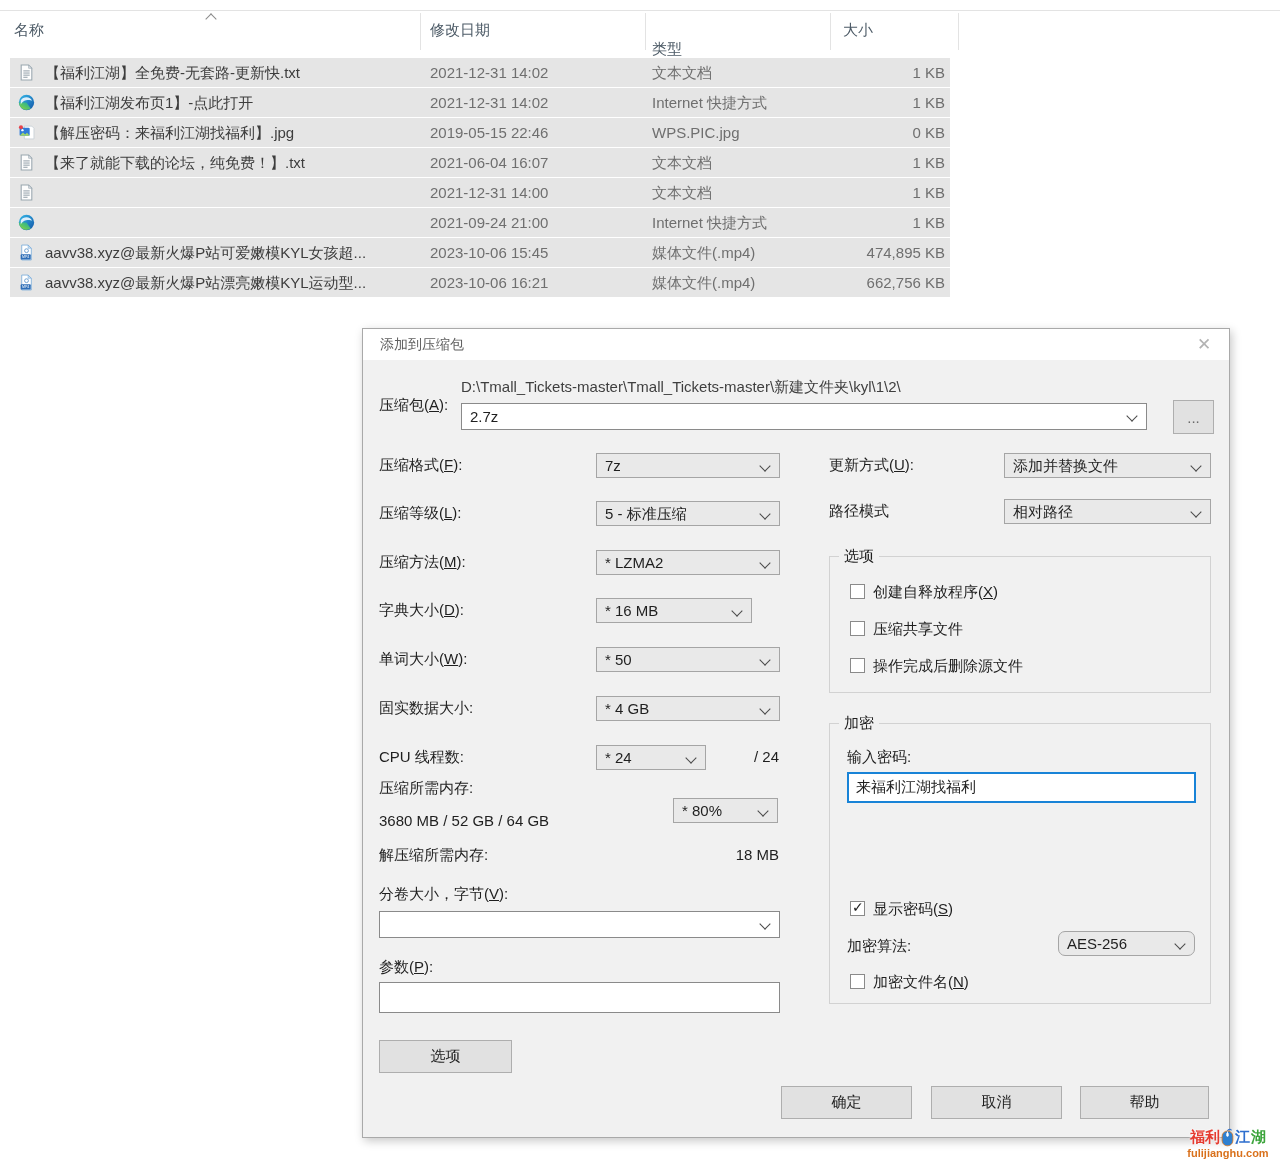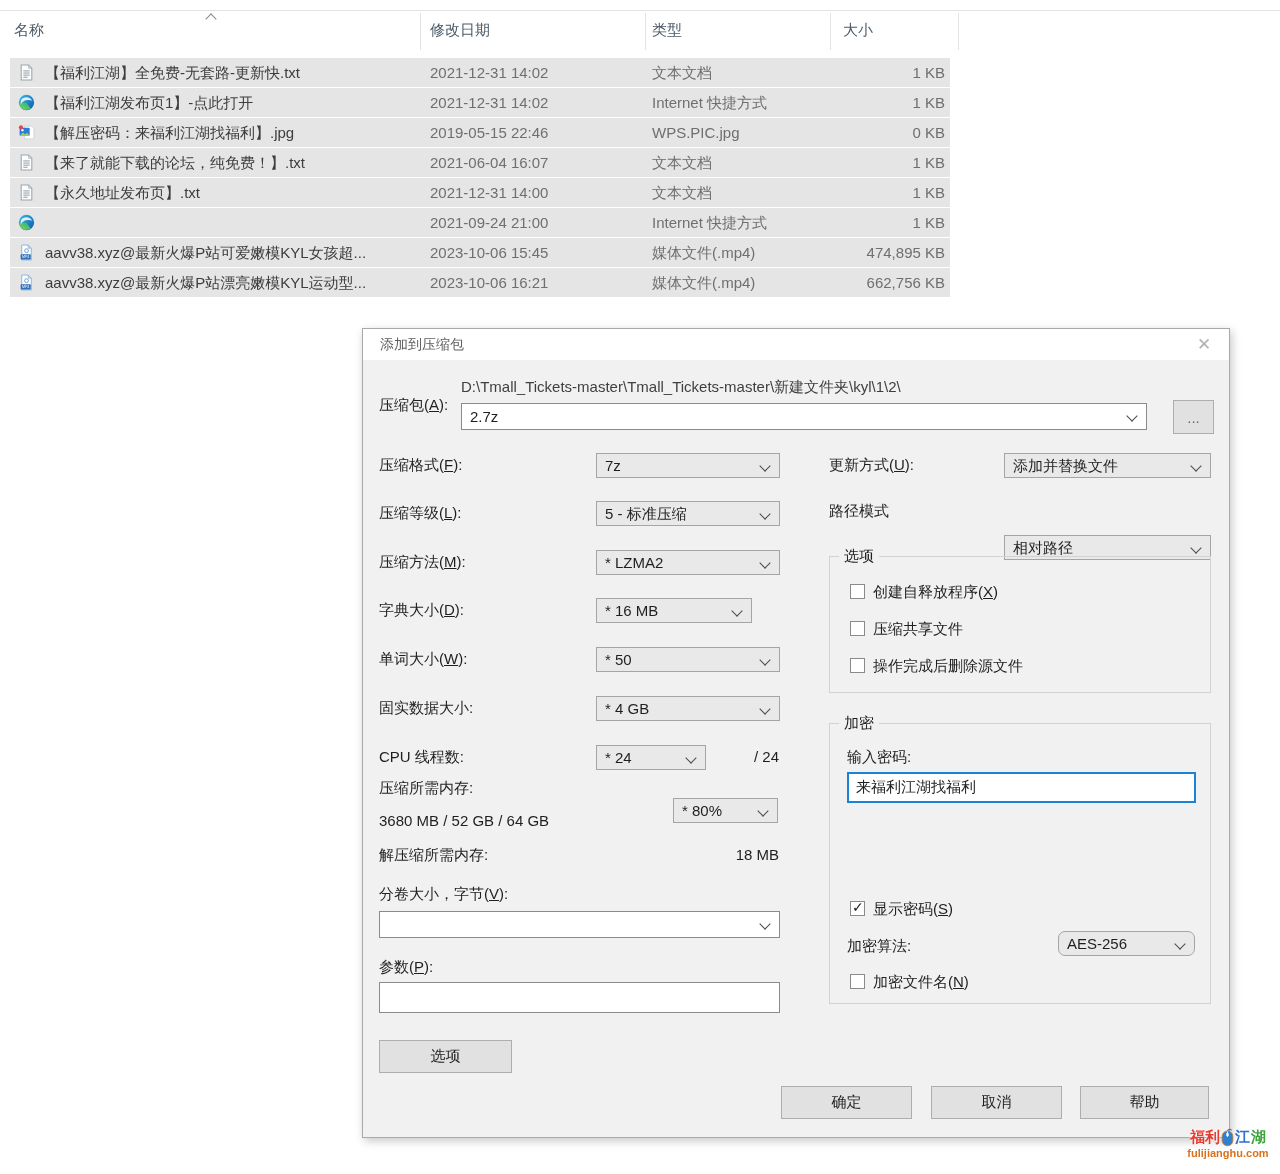--- a/index.html
+++ b/index.html
@@ -76,21 +76,21 @@
   </defs>
 </svg>
 
 <div>
   <div class="fl-topline"></div>
 
   <div>
     <span class="fl-header-text" style="left:14px;">名称</span>
     <span class="sort-chev"></span>
     <span class="fl-header-text" style="left:430px;">修改日期</span>
-    <span class="fl-header-text" style="left:652px;">类型</span>
+    <span class="fl-header-text" style="left:652px;margin-top:19px;">类型</span>
     <span class="fl-header-text" style="left:843px;">大小</span>
     <span class="fl-divider" style="left:420px;"></span>
     <span class="fl-divider" style="left:645px;"></span>
     <span class="fl-divider" style="left:830px;"></span>
     <span class="fl-divider" style="left:958px;"></span>
   </div>
 
   <div class="fl-rows">
 
     <div class="fl-row">
@@ -167,21 +167,20 @@
             <path d="M3 1h7l3 3v11H3z" fill="#fdfdfd" stroke="#9aa7b0"></path>
             <path d="M10 1l3 3h-3z" fill="#dfe6ea" stroke="#9aa7b0" stroke-width="0.6"></path>
             <g stroke="#97a3ac" stroke-width="1">
               <line x1="5" y1="6.5" x2="11" y2="6.5"></line>
               <line x1="5" y1="8.5" x2="11" y2="8.5"></line>
               <line x1="5" y1="10.5" x2="11" y2="10.5"></line>
               <line x1="5" y1="12.5" x2="9" y2="12.5"></line>
             </g>
           </svg>
         </span>
-      <span class="fl-name">【永久地址发布页】.txt</span>
       <span class="fl-date">2021-12-31 14:00</span>
       <span class="fl-type">文本文档</span>
       <span class="fl-size">1 KB</span>
     </div>
 
     <div class="fl-row">
       <span class="fl-icon">
           <svg viewBox="0 0 16 16">
             <circle cx="8" cy="8" r="7.2" fill="url(#edgeBlue)"></circle>
             <path d="M1 8 a7 7 0 0 0 11 5.6 L8 8 Z" fill="url(#edgeGreen)"></path>
@@ -273,21 +272,21 @@
 
   <span class="lbl" style="left:16px; top:629px;">参数(<u>P</u>):</span>
   <input class="txtinput" style="left: 16px; top: 653px; width: 401px; height: 31px;" value="">
 
   <button class="btn" style="left:16px; top:711px; width:133px; height:33px;">选项</button>
 
   <span class="lbl" style="left:466px; top:127px;">更新方式(<u>U</u>):</span>
   <div class="combo" style="left:641px; top:124px; width:207px;"><span>添加并替换文件</span></div>
 
   <span class="lbl" style="left:466px; top:173px;">路径模式</span>
-  <div class="combo" style="left:641px; top:170px; width:207px;margin-top:36px;"><span>相对路径</span></div>
+  <div class="combo" style="left:641px; top:170px; width:207px;"><span>相对路径</span></div>
 
   <div class="grp" style="left:466px; top:227px; width:382px; height:137px;">
     <span class="grp-title">选项</span>
     <div class="cbrow" style="left:20px; top:27px;">
       <span class="cb" data-checked="false"></span>
       <span class="cbl">创建自释放程序(<u>X</u>)</span>
     </div>
     <div class="cbrow" style="left:20px; top:64px;">
       <span class="cb" data-checked="false"></span>
       <span class="cbl">压缩共享文件</span>

